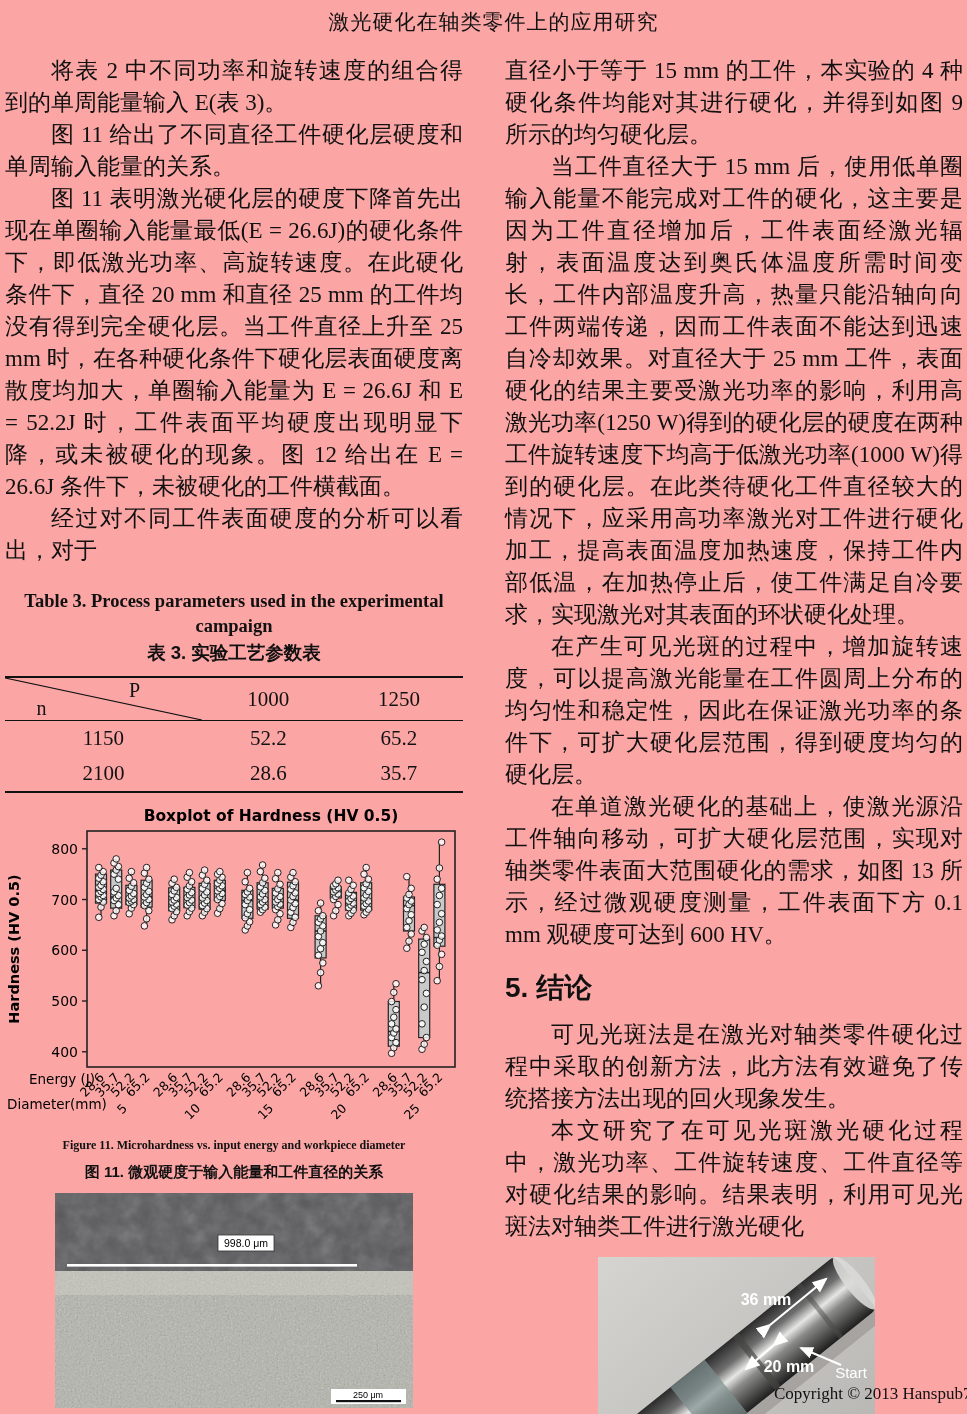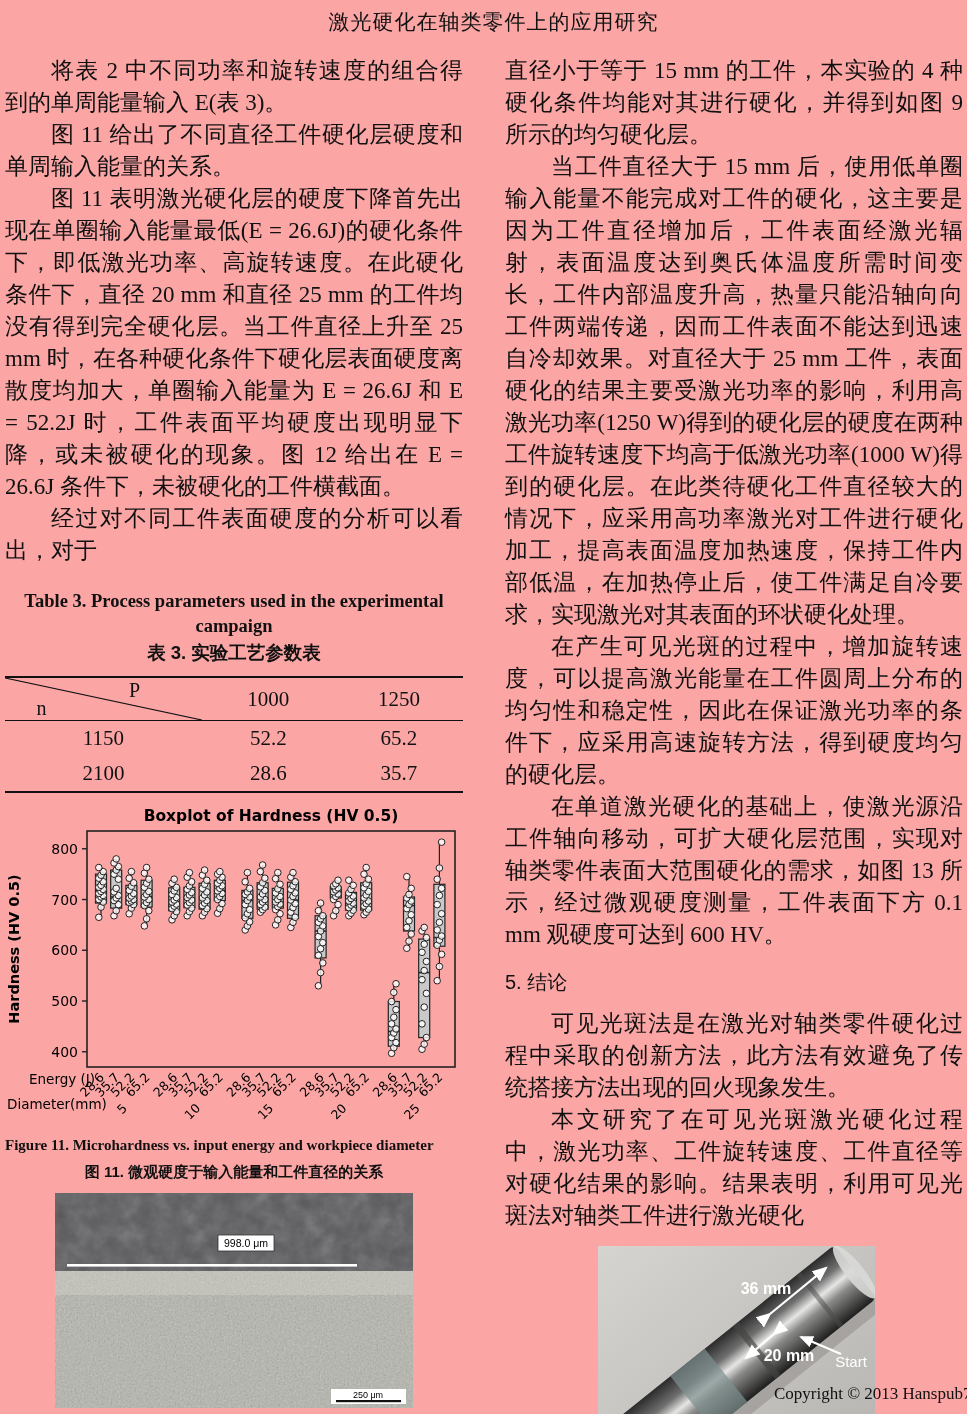--- a/index.html
+++ b/index.html
@@ -20,28 +20,28 @@
         border-top:2px solid #111;border-bottom:2px solid #111;font-size:21px;}
   table.params td{text-align:center;padding:0;height:35px;}
   tr.hdr td{height:42px;border-bottom:1.6px solid #111;}
   td.diag{position:relative;width:43%;}
   td.c2{width:29%;} td.c3{width:28%;}
   .diag-svg{position:absolute;inset:0;width:100%;height:100%;}
   .diag-p{position:absolute;top:1px;left:63%;font-size:20px;}
   .diag-n{position:absolute;bottom:0px;left:16%;font-size:20px;}
   
   .fig-caption{margin-top:10px;}
-  .fig-caption .en{font-weight:bold;font-size:15px;line-height:25px;}
+  .fig-caption .en{font-weight:bold;font-size:12px;line-height:25px;text-align:center;}
   .fig-caption .zh{font-weight:bold;font-size:15px;line-height:27px;text-align:center;
         font-family:"Liberation Sans",sans-serif;}
   .chart-wrap{margin-top:12px;}
   .fig12-wrap{margin-top:8px;margin-left:50px;}
   .fig13-wrap{margin-top:14px;margin-left:93px;}
-  .section-heading{font-family:"Liberation Sans",sans-serif;font-weight:normal;
-        font-size:20px;margin:18px 0 12px 0;}
+  .section-heading{font-family:"Liberation Sans",sans-serif;font-weight:bold;
+        font-size:28px;margin:18px 0 12px 0;}
   .footer{position:absolute;bottom:10px;left:0;right:7px;display:flex;
         justify-content:flex-end;font-size:17px;}
   svg text{user-select:none;}
 </style>
 </head>
 <body>
 
 <div class="page">
 
   <div class="header-title">激光硬化在轴类零件上的应用研究</div>
@@ -560,21 +560,21 @@
             <rect x="281" y="207" width="65" height="2.2" fill="#111"></rect>
           </g>
         </svg>
       </div>
 
     </div>
 
     <div class="col">
       <p class="para noindent">直径小于等于 15 mm 的工件，本实验的 4 种硬化条件均能对其进行硬化，并得到如图 9 所示的均匀硬化层。</p>
       <p class="para">当工件直径大于 15 mm 后，使用低单圈输入能量不能完成对工件的硬化，这主要是因为工件直径增加后，工件表面经激光辐射，表面温度达到奥氏体温度所需时间变长，工件内部温度升高，热量只能沿轴向向工件两端传递，因而工件表面不能达到迅速自冷却效果。对直径大于 25 mm 工件，表面硬化的结果主要受激光功率的影响，利用高激光功率(1250 W)得到的硬化层的硬度在两种工件旋转速度下均高于低激光功率(1000 W)得到的硬化层。在此类待硬化工件直径较大的情况下，应采用高功率激光对工件进行硬化加工，提高表面温度加热速度，保持工件内部低温，在加热停止后，使工件满足自冷要求，实现激光对其表面的环状硬化处理。</p>
-      <p class="para">在产生可见光斑的过程中，增加旋转速度，可以提高激光能量在工件圆周上分布的均匀性和稳定性，因此在保证激光功率的条件下，应采用高速旋转方法，得到硬度均匀的硬化层。</p>
+      <p class="para">在产生可见光斑的过程中，增加旋转速度，可以提高激光能量在工件圆周上分布的均匀性和稳定性，因此在保证激光功率的条件下，可扩大硬化层范围，得到硬度均匀的硬化层。</p>
       <p class="para">在单道激光硬化的基础上，使激光源沿工件轴向移动，可扩大硬化层范围，实现对轴类零件表面大范围硬化的需求，如图 13 所示，经过微观硬度测量，工件表面下方 0.1 mm 观硬度可达到 600 HV。</p>
 
       <div class="section-heading">5. 结论</div>
 
       <p class="para">可见光斑法是在激光对轴类零件硬化过程中采取的创新方法，此方法有效避免了传统搭接方法出现的回火现象发生。</p>
       <p class="para">本文研究了在可见光斑激光硬化过程中，激光功率、工件旋转速度、工件直径等对硬化结果的影响。结果表明，利用可见光斑法对轴类工件进行激光硬化</p>
 
       <div class="fig13-wrap">
         <svg width="277" height="227" viewBox="0 0 277 227">
           <defs>

